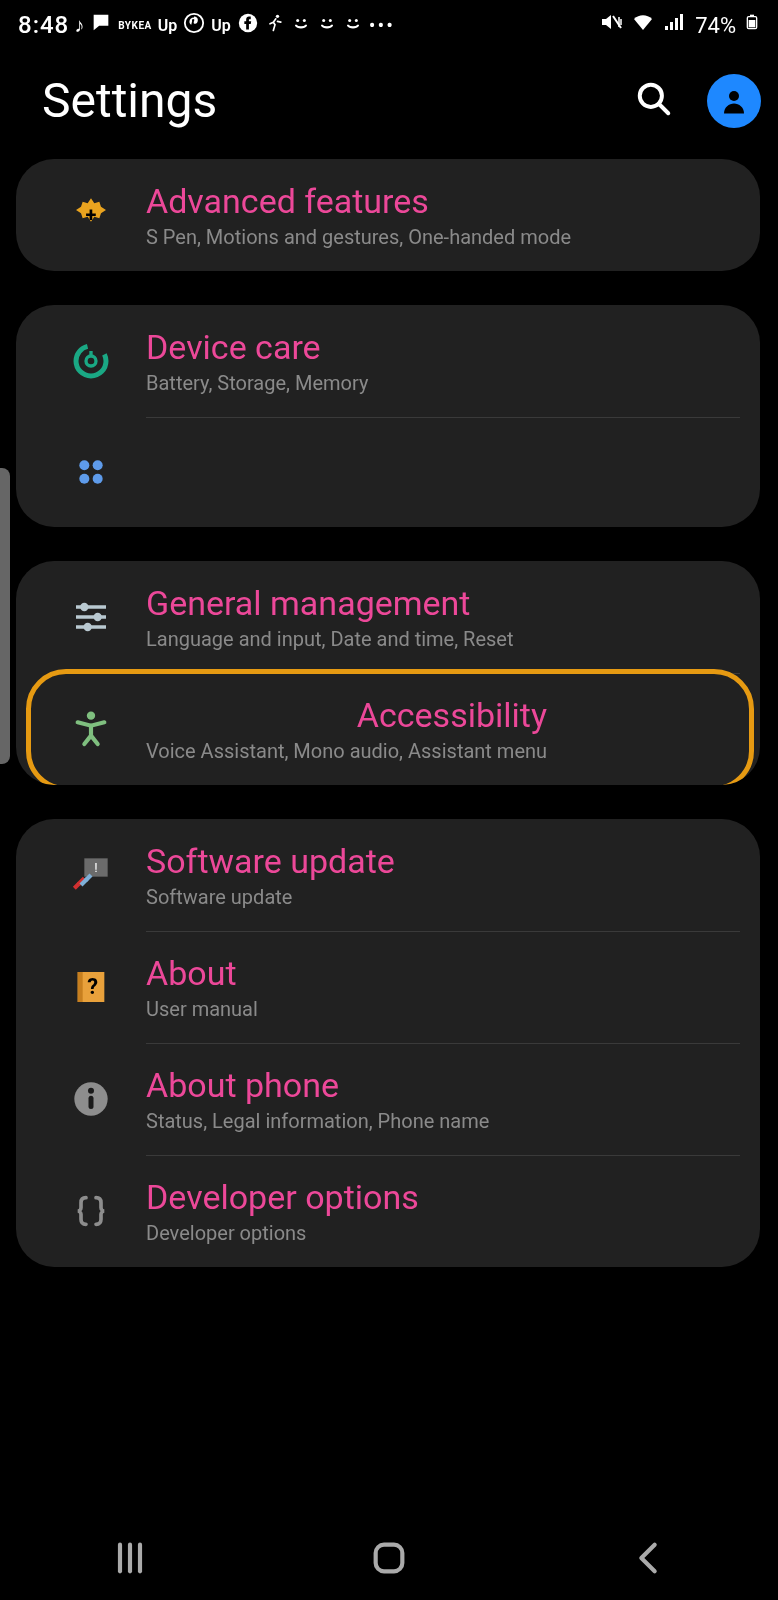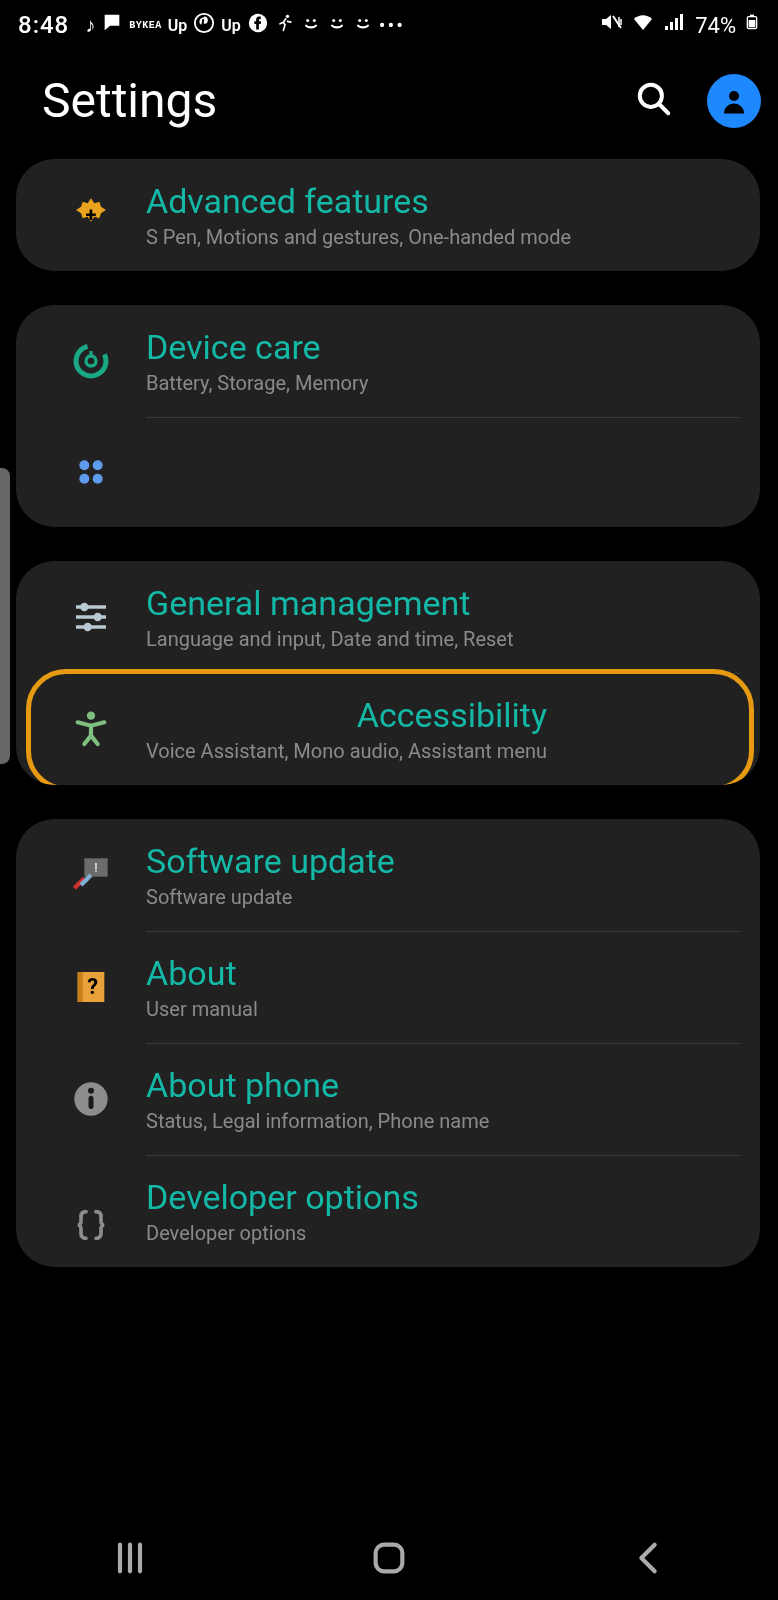--- a/index.html
+++ b/index.html
@@ -1,43 +1,43 @@
 <!DOCTYPE html>
 <html><head>
 <meta charset="utf-8">
 <style>
   * { margin: 0; padding: 0; box-sizing: border-box; }
   html, body { width: 778px; height: 1600px; background: #000; color: #fff; font-family: -apple-system, Roboto, "Segoe UI", Arial, sans-serif; overflow: hidden; }
 
   
   .status-bar { height: 50px; display: flex; align-items: center; justify-content: space-between; padding: 0 18px; font-size: 24px; }
-  .status-left { display: flex; align-items: center; gap: 16px; }
+  .status-left { display: flex; align-items: center; gap: 5px; }
   .status-left .time { font-weight: 500; letter-spacing: 1px; }
   .status-right { display: flex; align-items: center; gap: 8px; }
   .status-icons { display: flex; align-items: center; gap: 6px; font-size: 20px; }
   .status-icons span { display:inline-block; }
-  .bykea { font-size: 10px; font-weight:700; letter-spacing:0.5px;font-family:Liberation Mono, monospace; }
+  .bykea { font-size: 10px; font-weight:700; letter-spacing:0.5px; }
   .dots3 { letter-spacing:2px; }
 
   
   .header { display: flex; align-items: center; justify-content: space-between; padding: 22px 17px 30px 42px; }
   .header-title { font-size: 48px; font-weight: 400; }
   .header-actions { display: flex; align-items: center; gap: 34px; }
   .search-icon svg { width: 38px; height: 38px; }
   .profile-icon { width: 54px; height: 54px; border-radius: 50%; background: #1e88ff; display:flex; align-items:center; justify-content:center; }
   .profile-icon svg { width: 30px; height: 30px; }
 
   
   .content { padding: 0 18px 0 16px; }
   .card { background: #212121; border-radius: 38px; overflow: hidden; margin-bottom: 34px; }
   .row { display: flex; align-items: center; padding: 22px 20px 22px 20px; min-height: 110px; position:relative; }
   .row + .row::before { content:""; position:absolute; top:0; left:130px; right:20px; height:1px; background:#3a3a3a; }
   .icon-slot { width: 110px; display:flex; align-items:center; justify-content:center; flex-shrink:0; }
   .icon-slot svg { width: 40px; height: 40px; }
-  .row-text .title { font-size: 34px; color: #14b8a6; margin-bottom: 4px; }
+  .row-text .title { font-size: 34px; color: #ec4899; margin-bottom: 4px; }
   .row-text .sub { font-size: 20px; color: #8a8a8a; }
 
   
   .highlight { pointer-events:none; position:absolute; border: 5px solid #e69a12; border-radius: 40px; }
 
   
   .navbar { position: absolute; bottom: 0; left:0; right:0; height: 80px; display:flex; align-items:center; justify-content:space-around; }
   .navbar svg { width: 40px; height: 40px; }
 
   
@@ -258,21 +258,21 @@
             <circle cx="12" cy="12" r="10" fill="#8d8d8d"></circle>
             <circle cx="12" cy="7" r="1.8" fill="#1a1a1a"></circle>
             <rect x="10.5" y="10" width="3" height="8" rx="1.5" fill="#1a1a1a"></rect>
           </svg>
         </div>
         <div class="row-text">
           <div class="title">About phone</div>
           <div class="sub">Status, Legal information, Phone name</div>
         </div>
       </div>
-      <div class="row" style="position: relative; align-items: flex-end;">
+      <div class="row" style="position: relative;">
         <div class="icon-slot">
           <svg viewBox="0 0 24 24">
             <path d="M9 4c-2 0-3 1-3 3v3c0 1-1 2-2 2 1 0 2 1 2 2v3c0 2 1 3 3 3M15 4c2 0 3 1 3 3v3c0 1 1 2 2 2-1 0-2 1-2 2v3c0 2-1 3-3 3" fill="none" stroke="#8d8d8d" stroke-width="2.2" stroke-linecap="round"></path>
           </svg>
         </div>
         <div class="row-text">
           <div class="title">Developer options</div>
           <div class="sub">Developer options</div>
         </div>
       </div>

